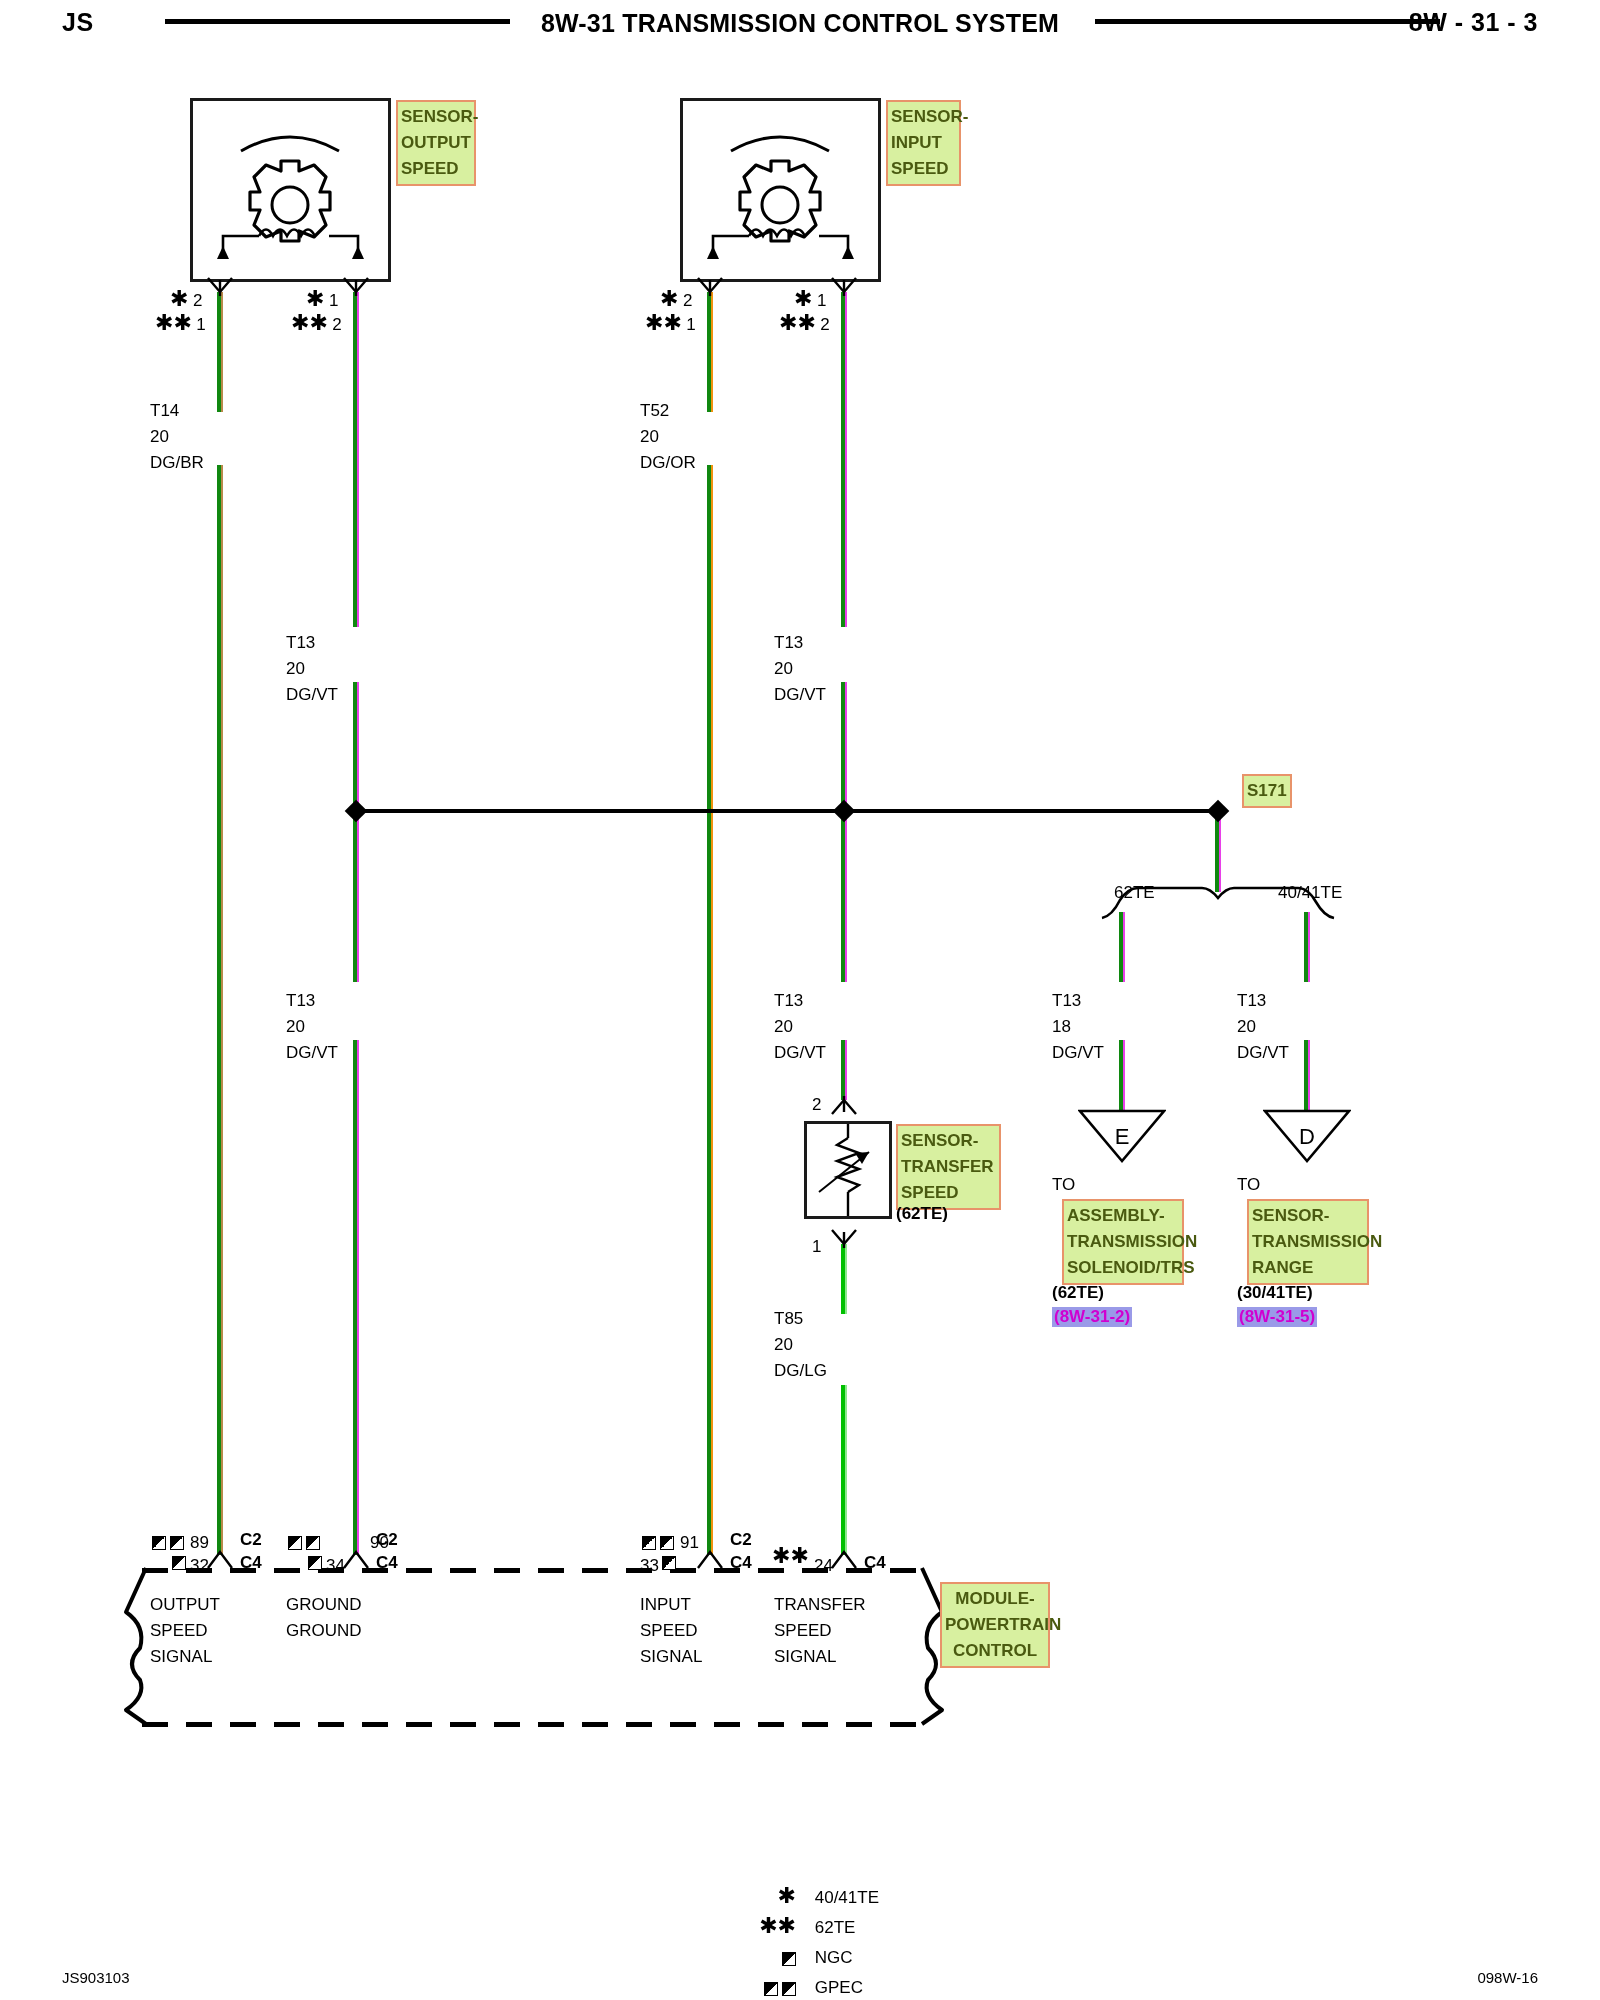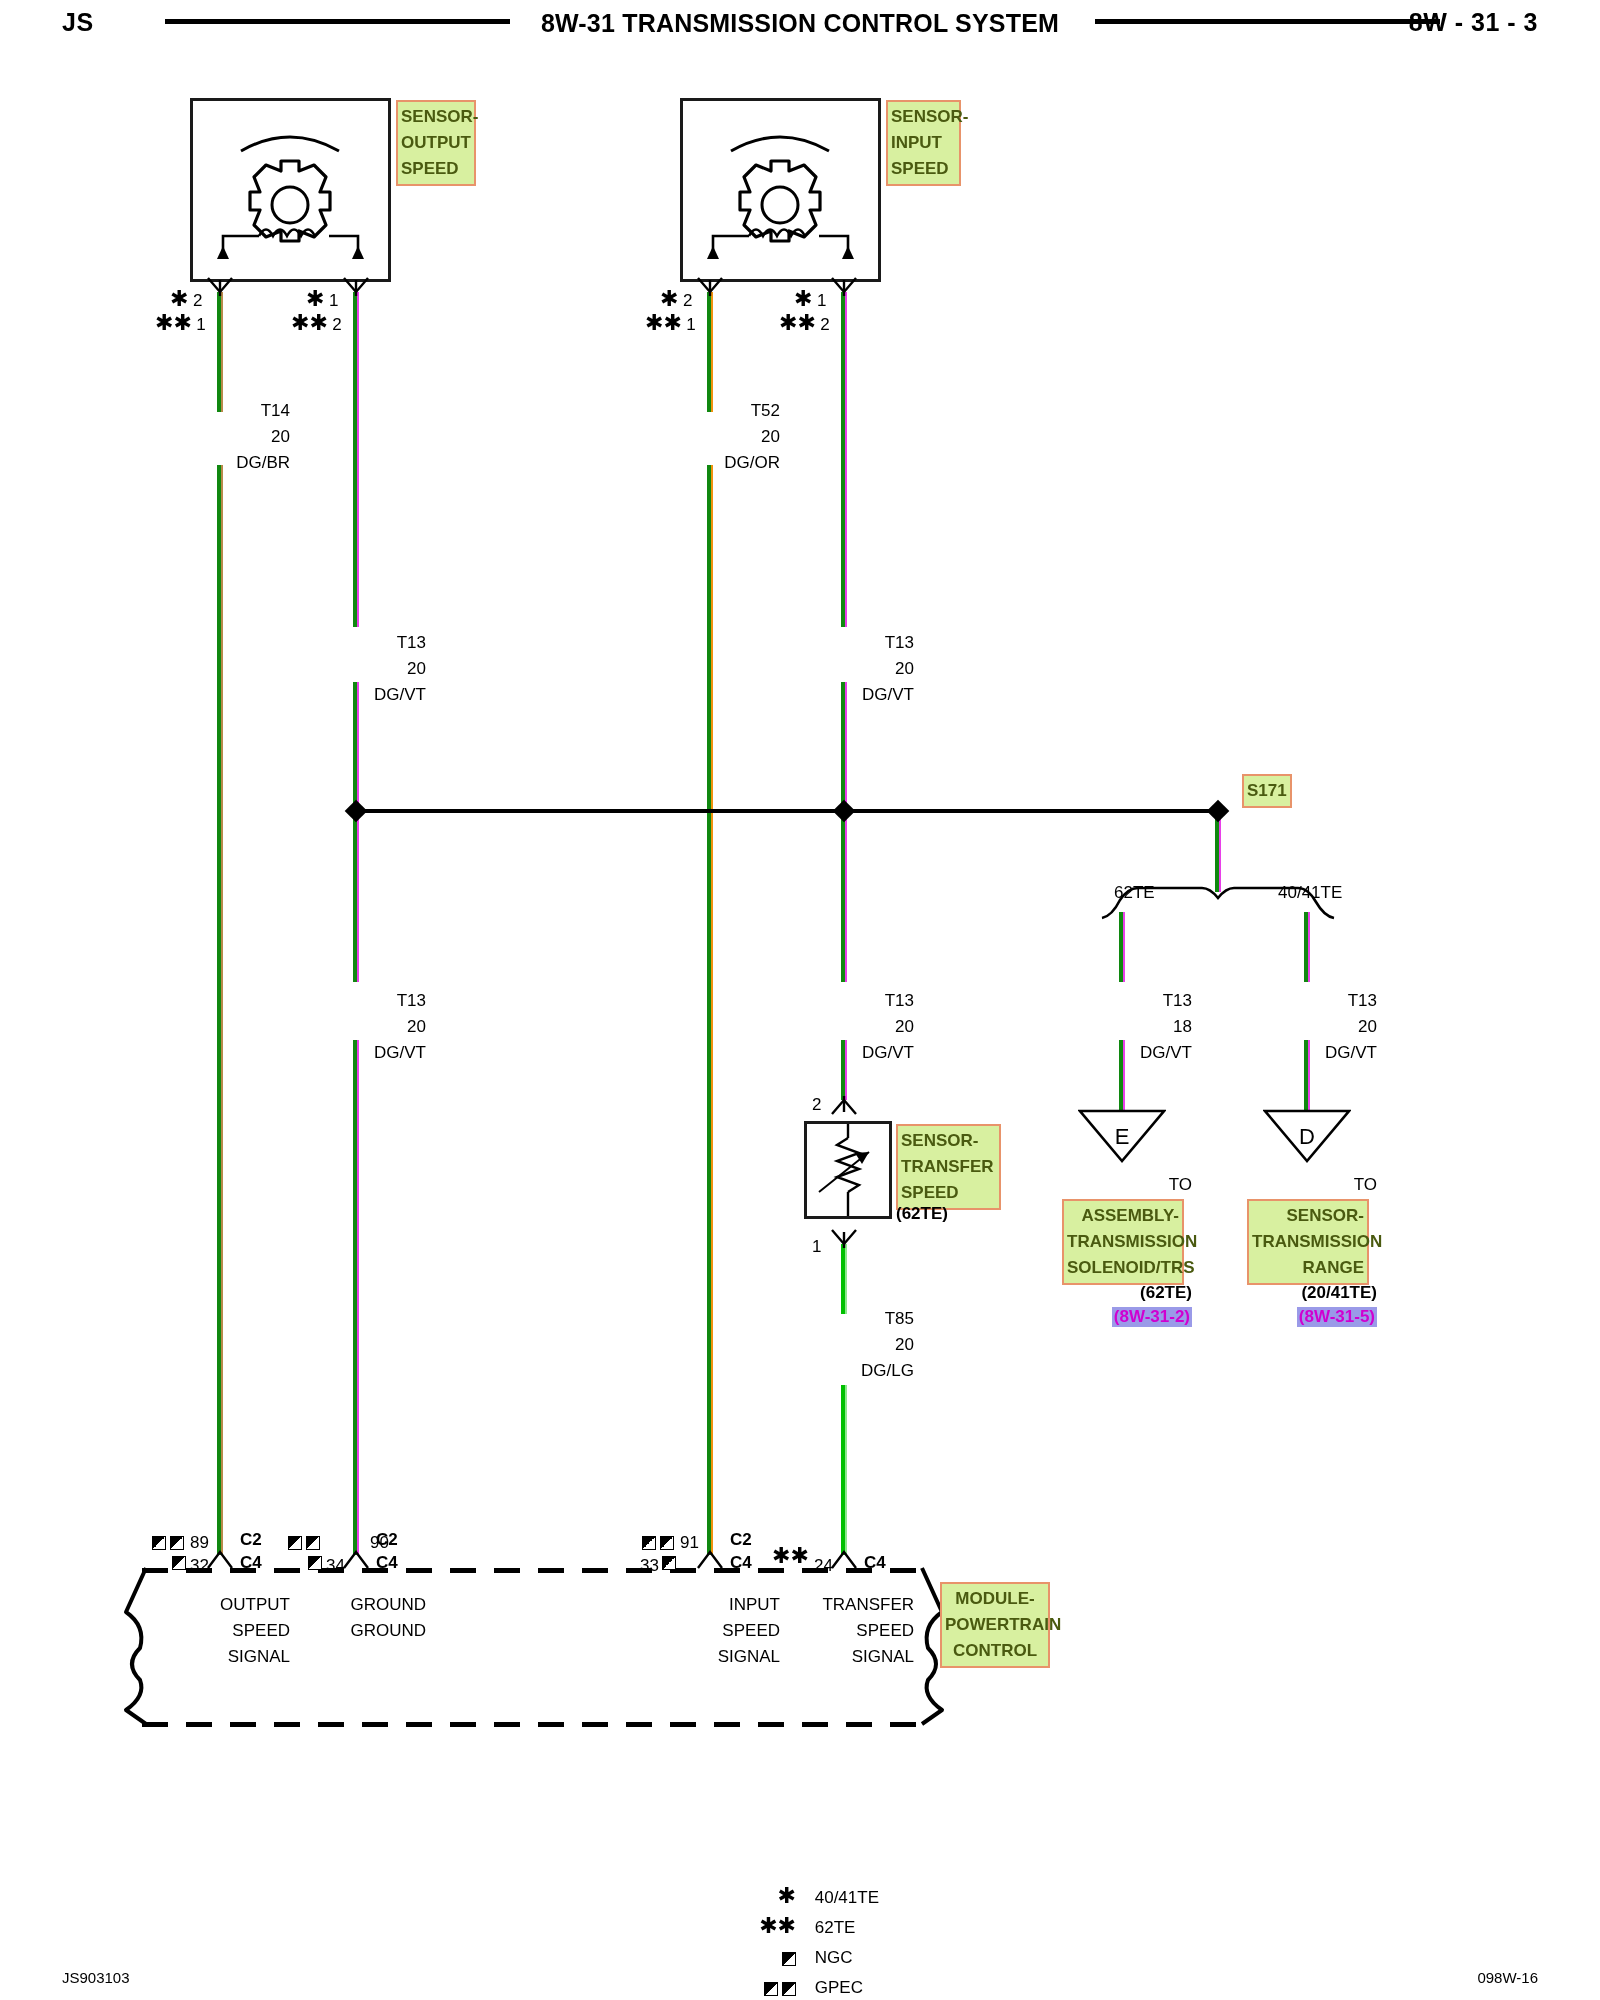--- a/index.html
+++ b/index.html
@@ -10,21 +10,21 @@
   #header{left:0;top:0;width:1600px;height:46px;}
   #hdr-js{left:62px;top:8px;font-size:25px;font-weight:bold;letter-spacing:.5px;}
   #hdr-title{left:0;top:9px;width:1600px;text-align:center;font-size:25px;font-weight:bold;letter-spacing:.2px;}
   #hdr-page{right:62px;top:8px;font-size:25px;font-weight:bold;letter-spacing:.5px;}
   .hdr-rule{height:5px;background:#000;top:19px;}
   #hdr-rule-l{left:165px;width:345px;}
   #hdr-rule-r{left:1095px;width:345px;}
   
   .lbl{font-size:17px;line-height:26px;white-space:nowrap;}
   .lbl-b{font-size:17px;font-weight:bold;white-space:nowrap;}
-  .ctr{text-align:right;}
+  .ctr{text-align:left;}
   .wire{position:absolute;width:8px;}
   .w-dgbr{background:linear-gradient(to right,#ffffff 0 12%,#108810 12% 62%,#b8894a 62% 88%,#ffffff 88% 100%);}
   .w-dgvt{background:linear-gradient(to right,#ffffff 0 12%,#108810 12% 60%,#e83fe8 60% 88%,#ffffff 88% 100%);}
   .w-dgor{background:linear-gradient(to right,#ffffff 0 12%,#108810 12% 60%,#f0920e 60% 88%,#ffffff 88% 100%);}
   .w-dglg{background:linear-gradient(to right,#ffffff 0 12%,#00c000 12% 60%,#8ce88c 60% 88%,#ffffff 88% 100%);}
   
   .sensorbox{border:3px solid #1a1a1a;background:#fff;}
   
   .hl{background:#d8f0a0;border:2px solid #e8936a;color:#4a5a10;
       font-size:17px;font-weight:bold;line-height:26px;padding:2px 3px;
@@ -283,21 +283,21 @@
 <svg class="abs" style="left:1263px;top:1108px;" width="88" height="56">
   <path d="M2 3 L86 3 L44 53 Z" stroke="#000" stroke-width="2.6" fill="#fff"></path>
   <text x="44" y="36" font-family="Liberation Sans, sans-serif" font-size="22" text-anchor="middle" fill="#000">D</text>
 </svg>
 <div class="abs lbl ctr" style="left:1237px;top:1172px;width:140px;">TO</div>
 <div class="abs hl ctr" style="left:1247px;top:1199px;width:122px;">
   <div>SENSOR-</div>
   <div>TRANSMISSION</div>
   <div>RANGE</div>
 </div>
-<div class="abs lbl-b ctr" style="left:1237px;top:1283px;width:140px;">(20/41TE)</div>
+<div class="abs lbl-b ctr" style="left:1237px;top:1283px;width:140px;">(30/41TE)</div>
 <div class="abs ctr" style="left:1237px;top:1307px;width:140px;">
   <span class="linkref">(8W-31-5)</span>
 </div>
 
 <div class="dash-h" style="left:142px;top:1568px;width:784px;"></div>
 
 <svg class="abs" style="left:100px;top:1566px;" width="60" height="160">
   <path d="M46 2 L26 46 Q46 60 40 82 Q24 98 40 114 Q46 130 26 144 L46 158" stroke="#000" stroke-width="4" fill="none" stroke-linejoin="round"></path>
 </svg>
 

